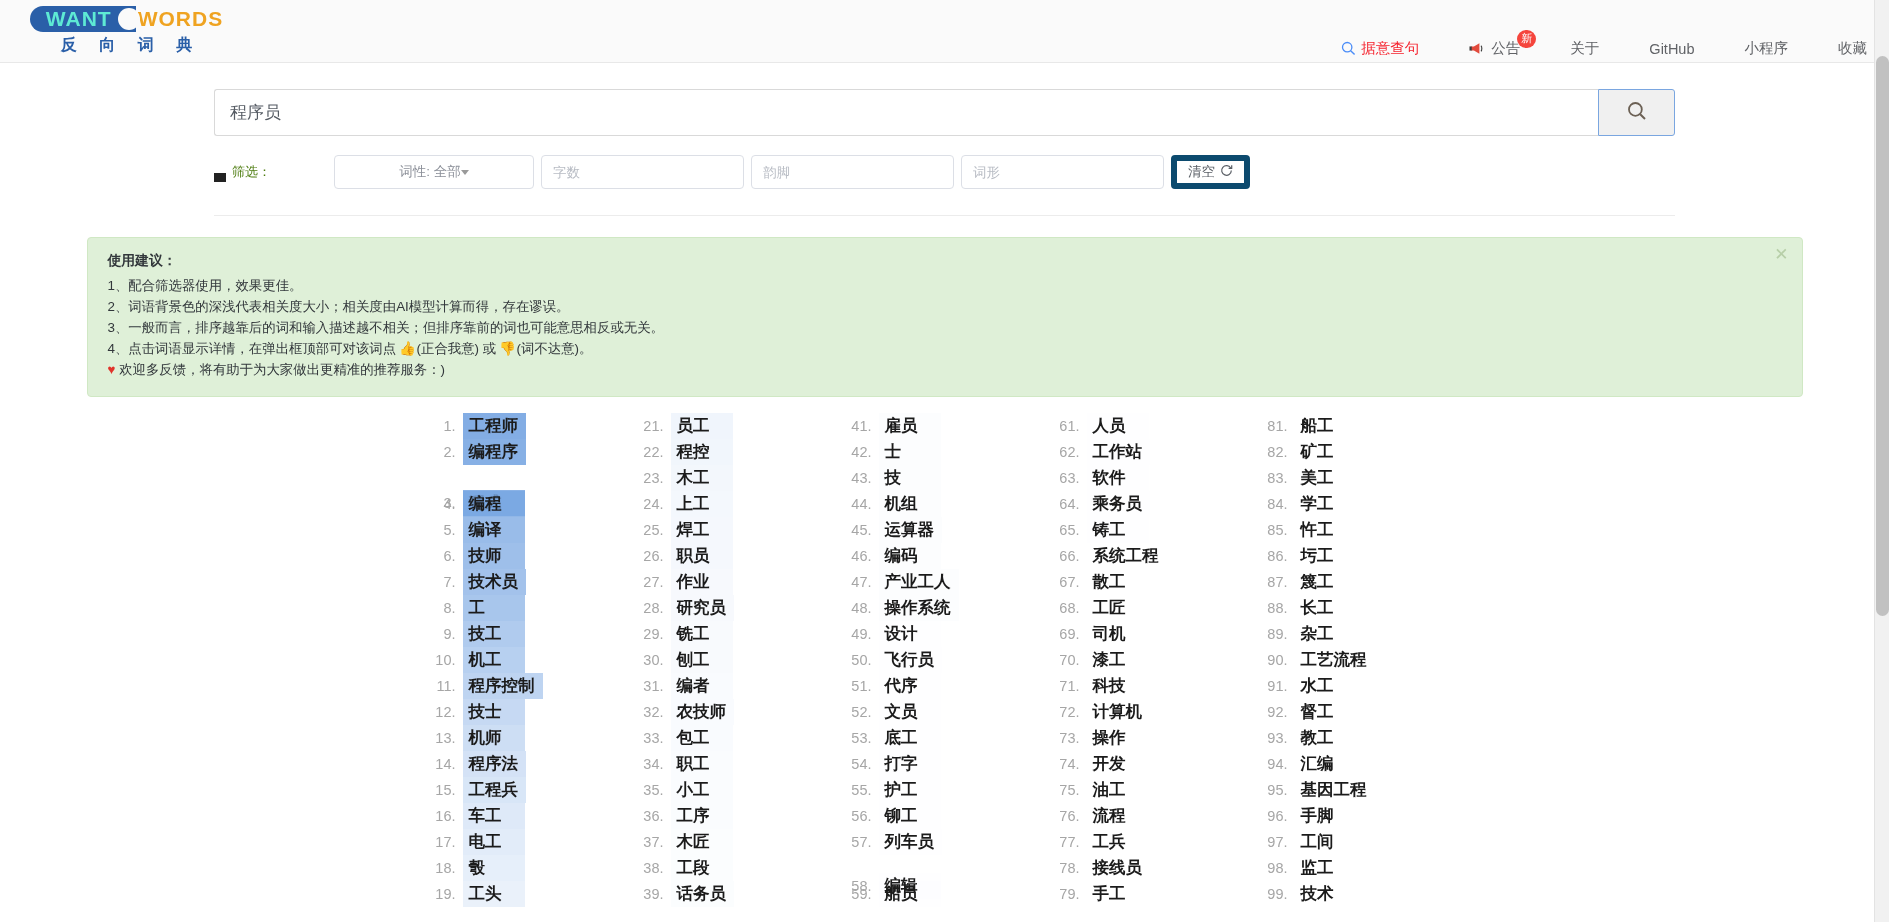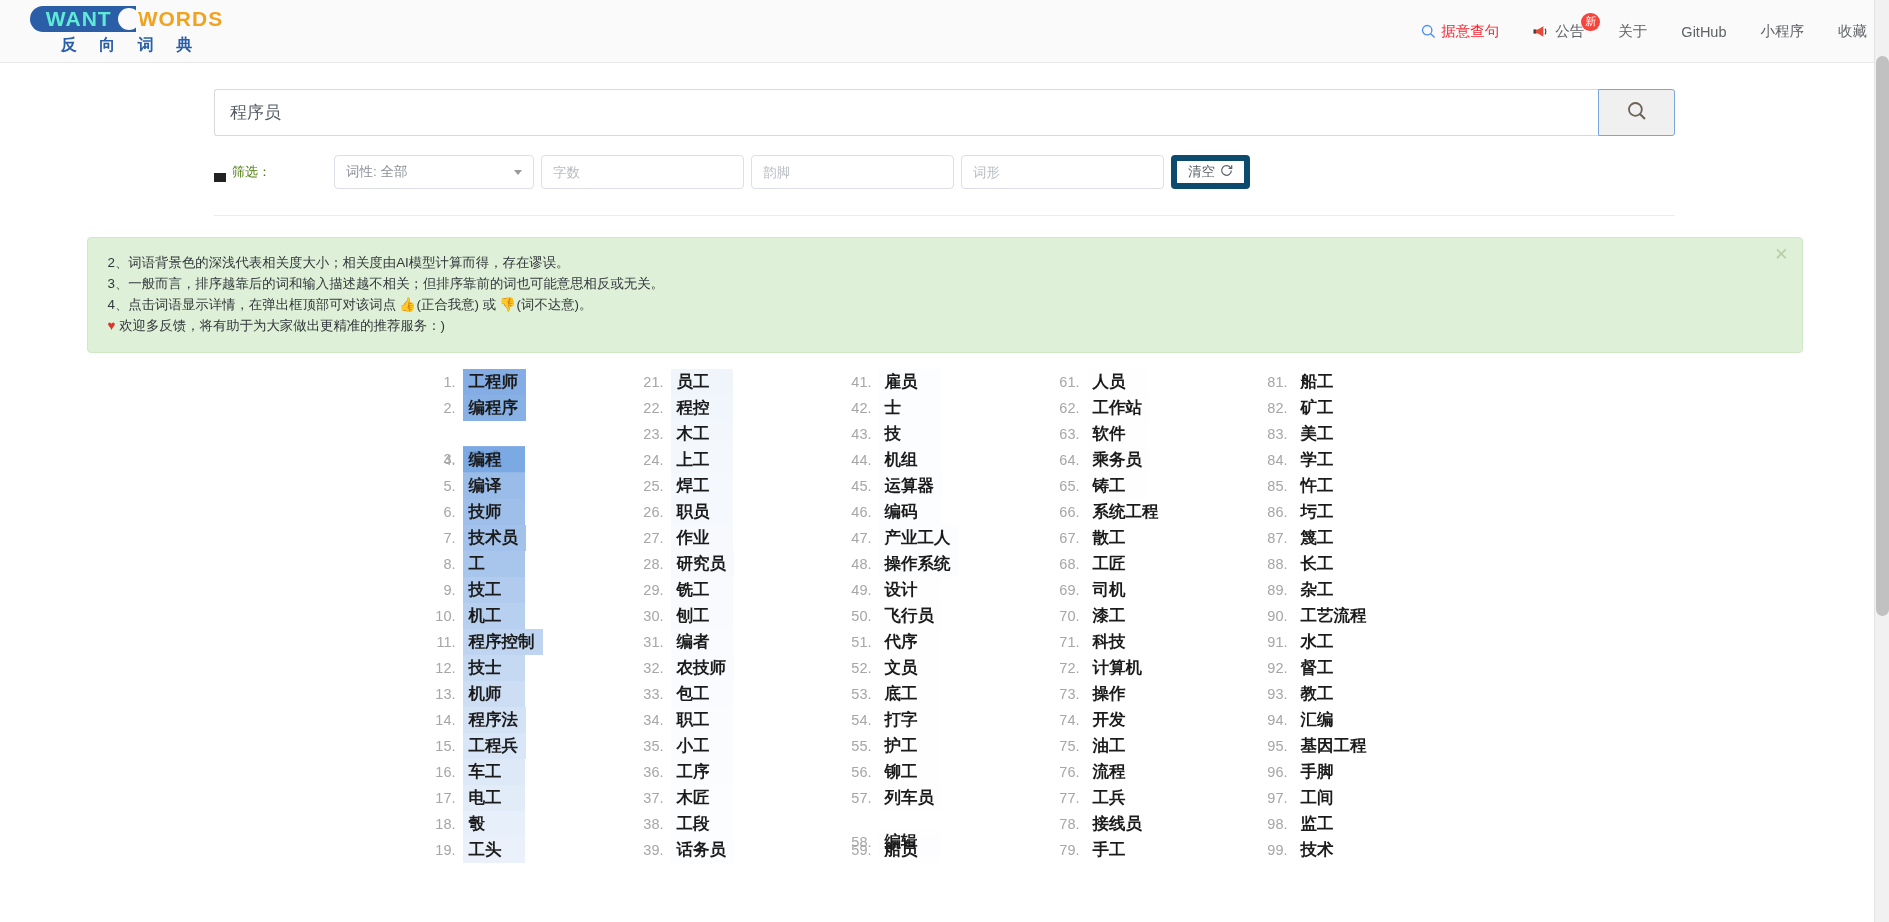--- a/index.html
+++ b/index.html
@@ -71,25 +71,25 @@
     font-size: 16px;
     letter-spacing: 9px;
     margin-top: 3px;
     font-weight: bold;
     text-indent: 9px;
   }
 
   .nav {
     position: absolute;
     right: 22px;
-    top: 0;
+    top: 17px;
     height: 63px;
     display: flex;
     align-items: center;
-    gap: 0;
+    gap: 16px;
   }
   .nav-item {
     display: flex;
     align-items: center;
     font-size: 14.5px;
     color: #606266;
     margin-left: 34px;
     cursor: pointer;
     position: relative;
     white-space: nowrap;
@@ -171,21 +171,21 @@
     border-radius: 4px;
     background: #fff;
     font-size: 13.5px;
     color: #8c9099;
     padding: 0 11px;
     font-family: "Liberation Sans", sans-serif;
     outline: none;
     display: flex;
     align-items: center;
   }
-  .sel { width: 200px; justify-content: space-between; cursor: pointer; }
+  .sel { width: 200px; justify-content: center; cursor: pointer; }
   .sel .caret {
     width: 0; height: 0;
     border-left: 4px solid transparent;
     border-right: 4px solid transparent;
     border-top: 5px solid #9a9a9a;
   }
   .fin { width: 203px; margin-left: 7px; }
   .fin::placeholder { color: #b8bcc4; }
   input.fin { display: block; padding: 0 11px; }
   .clear-btn {
@@ -371,20 +371,22 @@
       <svg width="13" height="13" viewBox="0 0 14 14">
           <path d="M11.5 4.3A5.2 5.2 0 1 0 12.2 7" fill="none" stroke="#5a5f66" stroke-width="1.3"></path>
           <path d="M12.6 1.3v3.3H9.3" fill="none" stroke="#5a5f66" stroke-width="1.3"></path>
         </svg>
     </span>
   </button>
 </div>
 
 <div class="tips">
   <div class="tips-close">✕</div>
+  <div class="tips-title">使用建议：</div>
+  <div class="tips-line">1、配合筛选器使用，效果更佳。</div>
   <div class="tips-line">2、词语背景色的深浅代表相关度大小；相关度由AI模型计算而得，存在谬误。</div>
   <div class="tips-line">3、一般而言，排序越靠后的词和输入描述越不相关；但排序靠前的词也可能意思相反或无关。</div>
   <div class="tips-line">4、点击词语显示详情，在弹出框顶部可对该词点 👍(正合我意) 或 👎(词不达意)。</div>
   <div class="tips-line"><span class="heart">♥</span><span> 欢迎多反馈，将有助于为大家做出更精准的推荐服务：)</span></div>
 </div>
 
 <div class="results" id="results-grid">
     <div class="rescol">
       <div class="resrow">
         <span class="rnum">1.</span>

